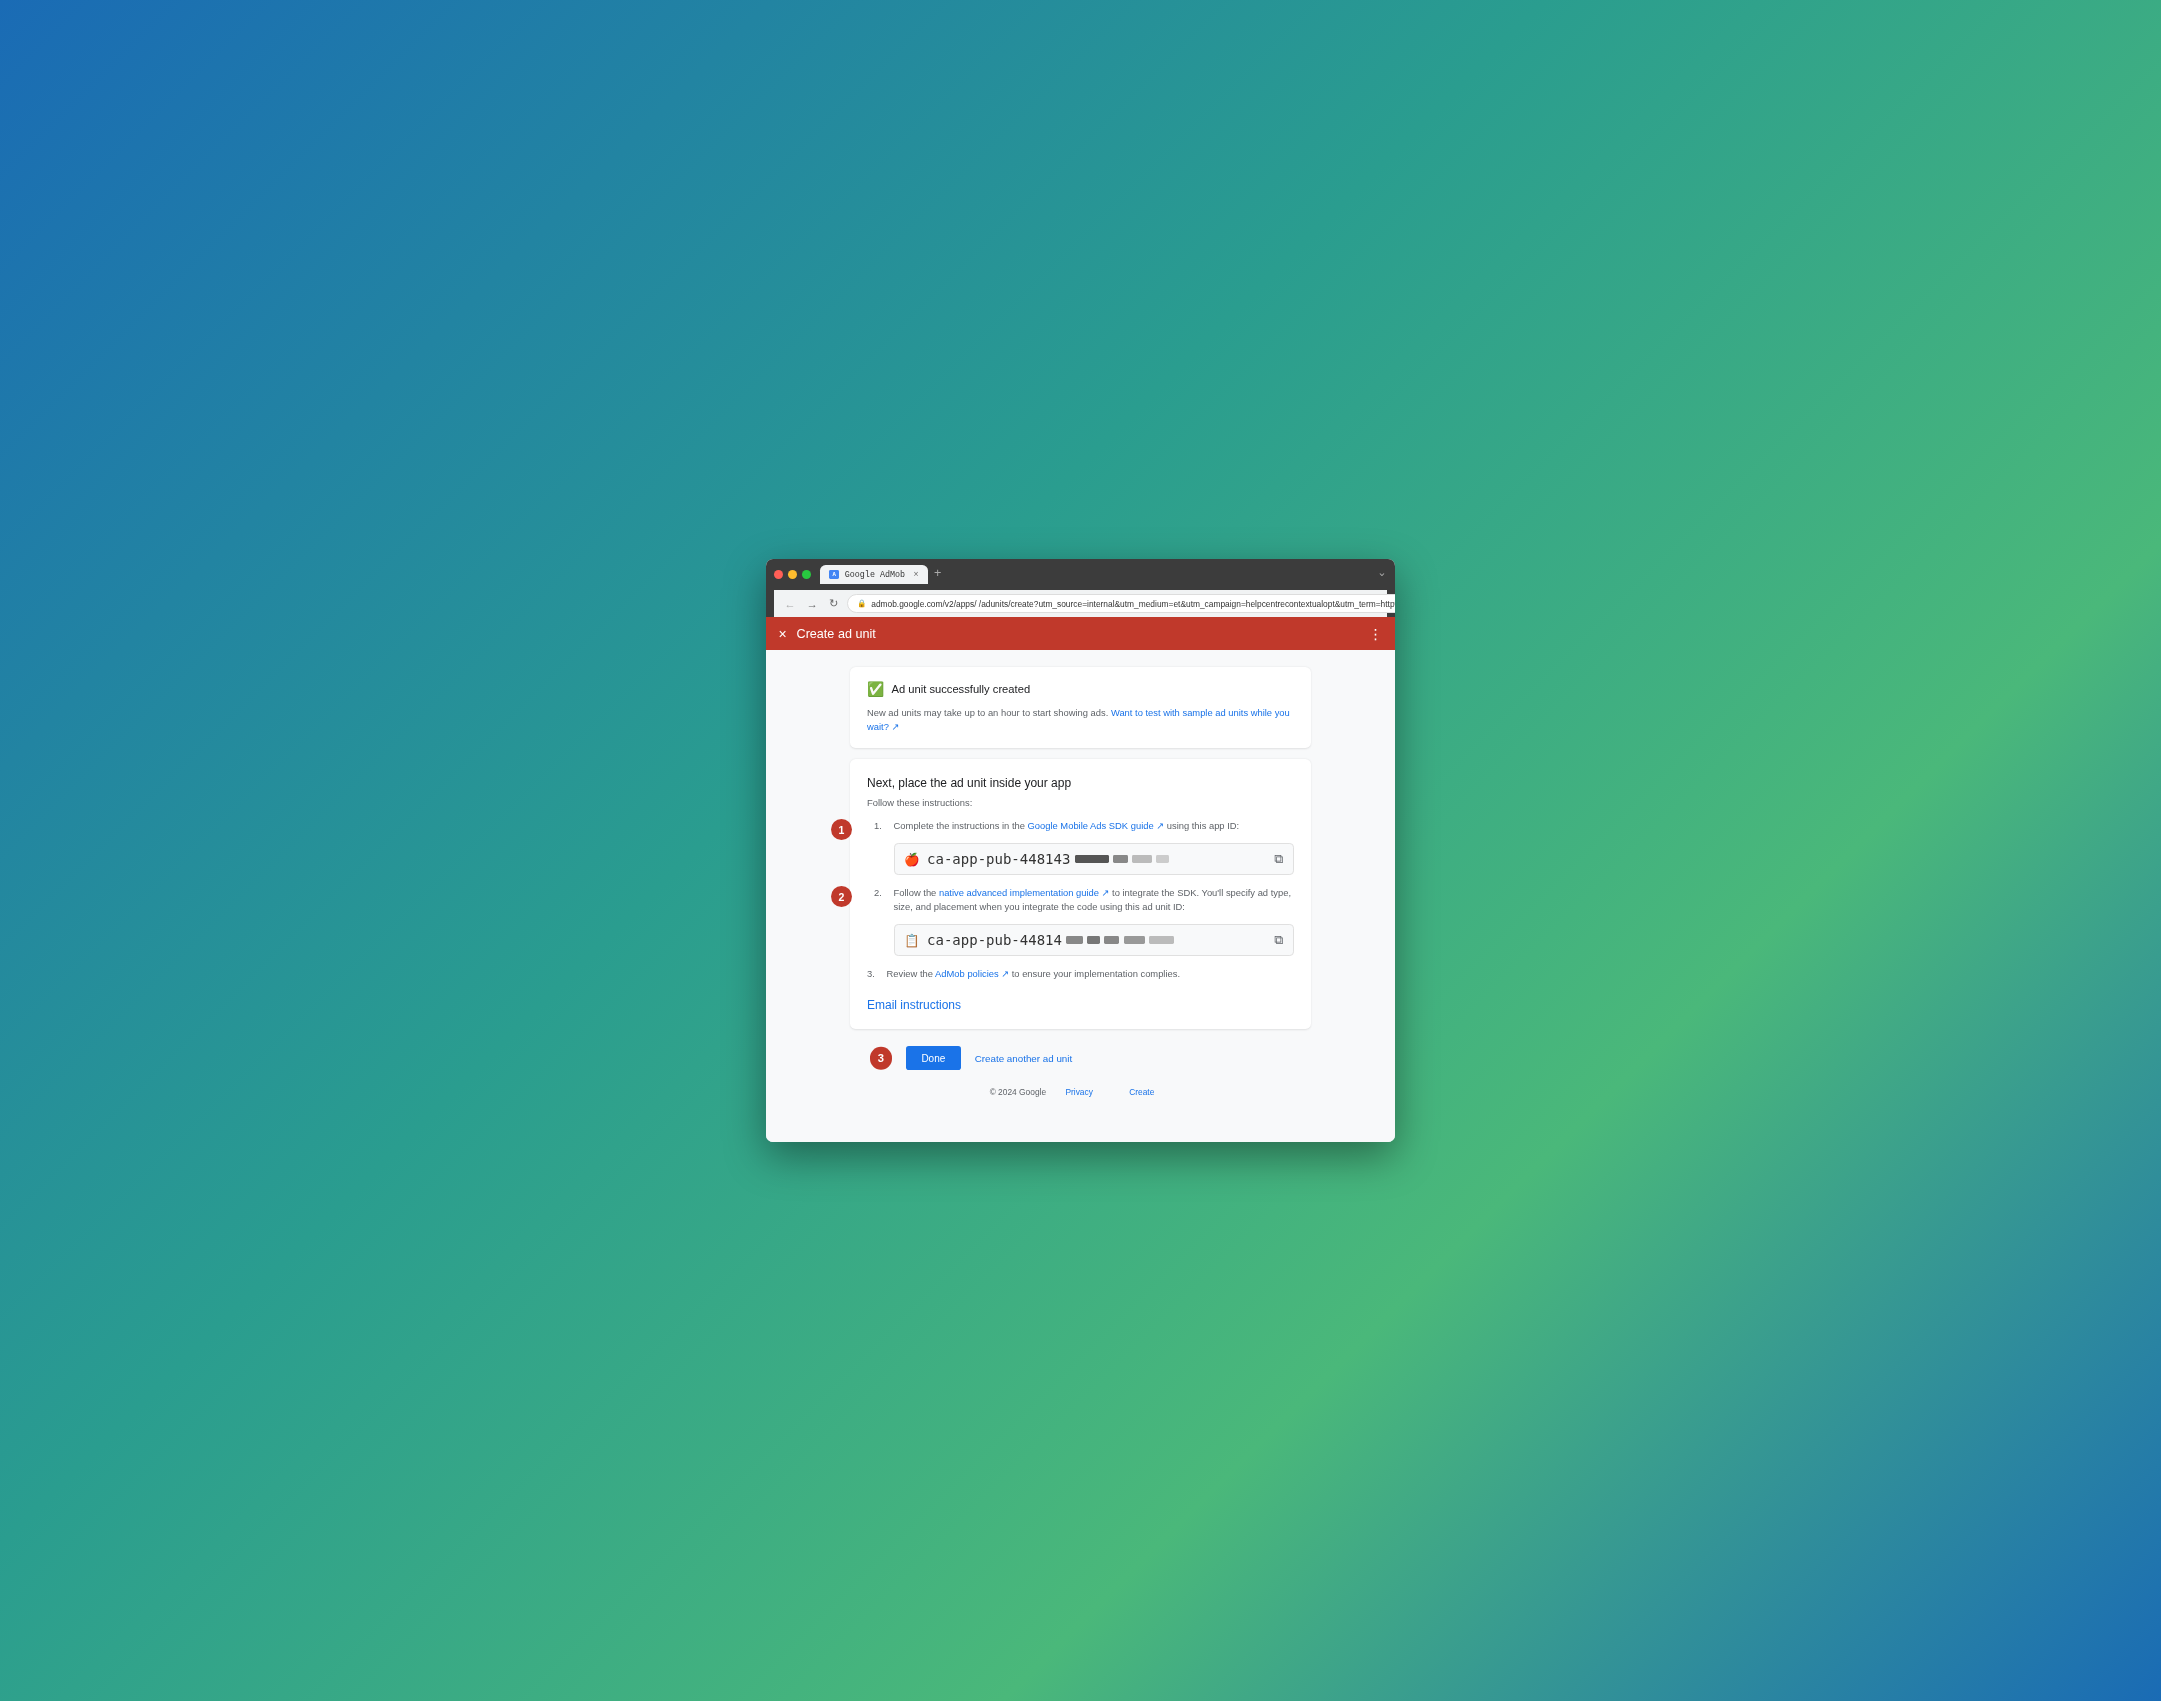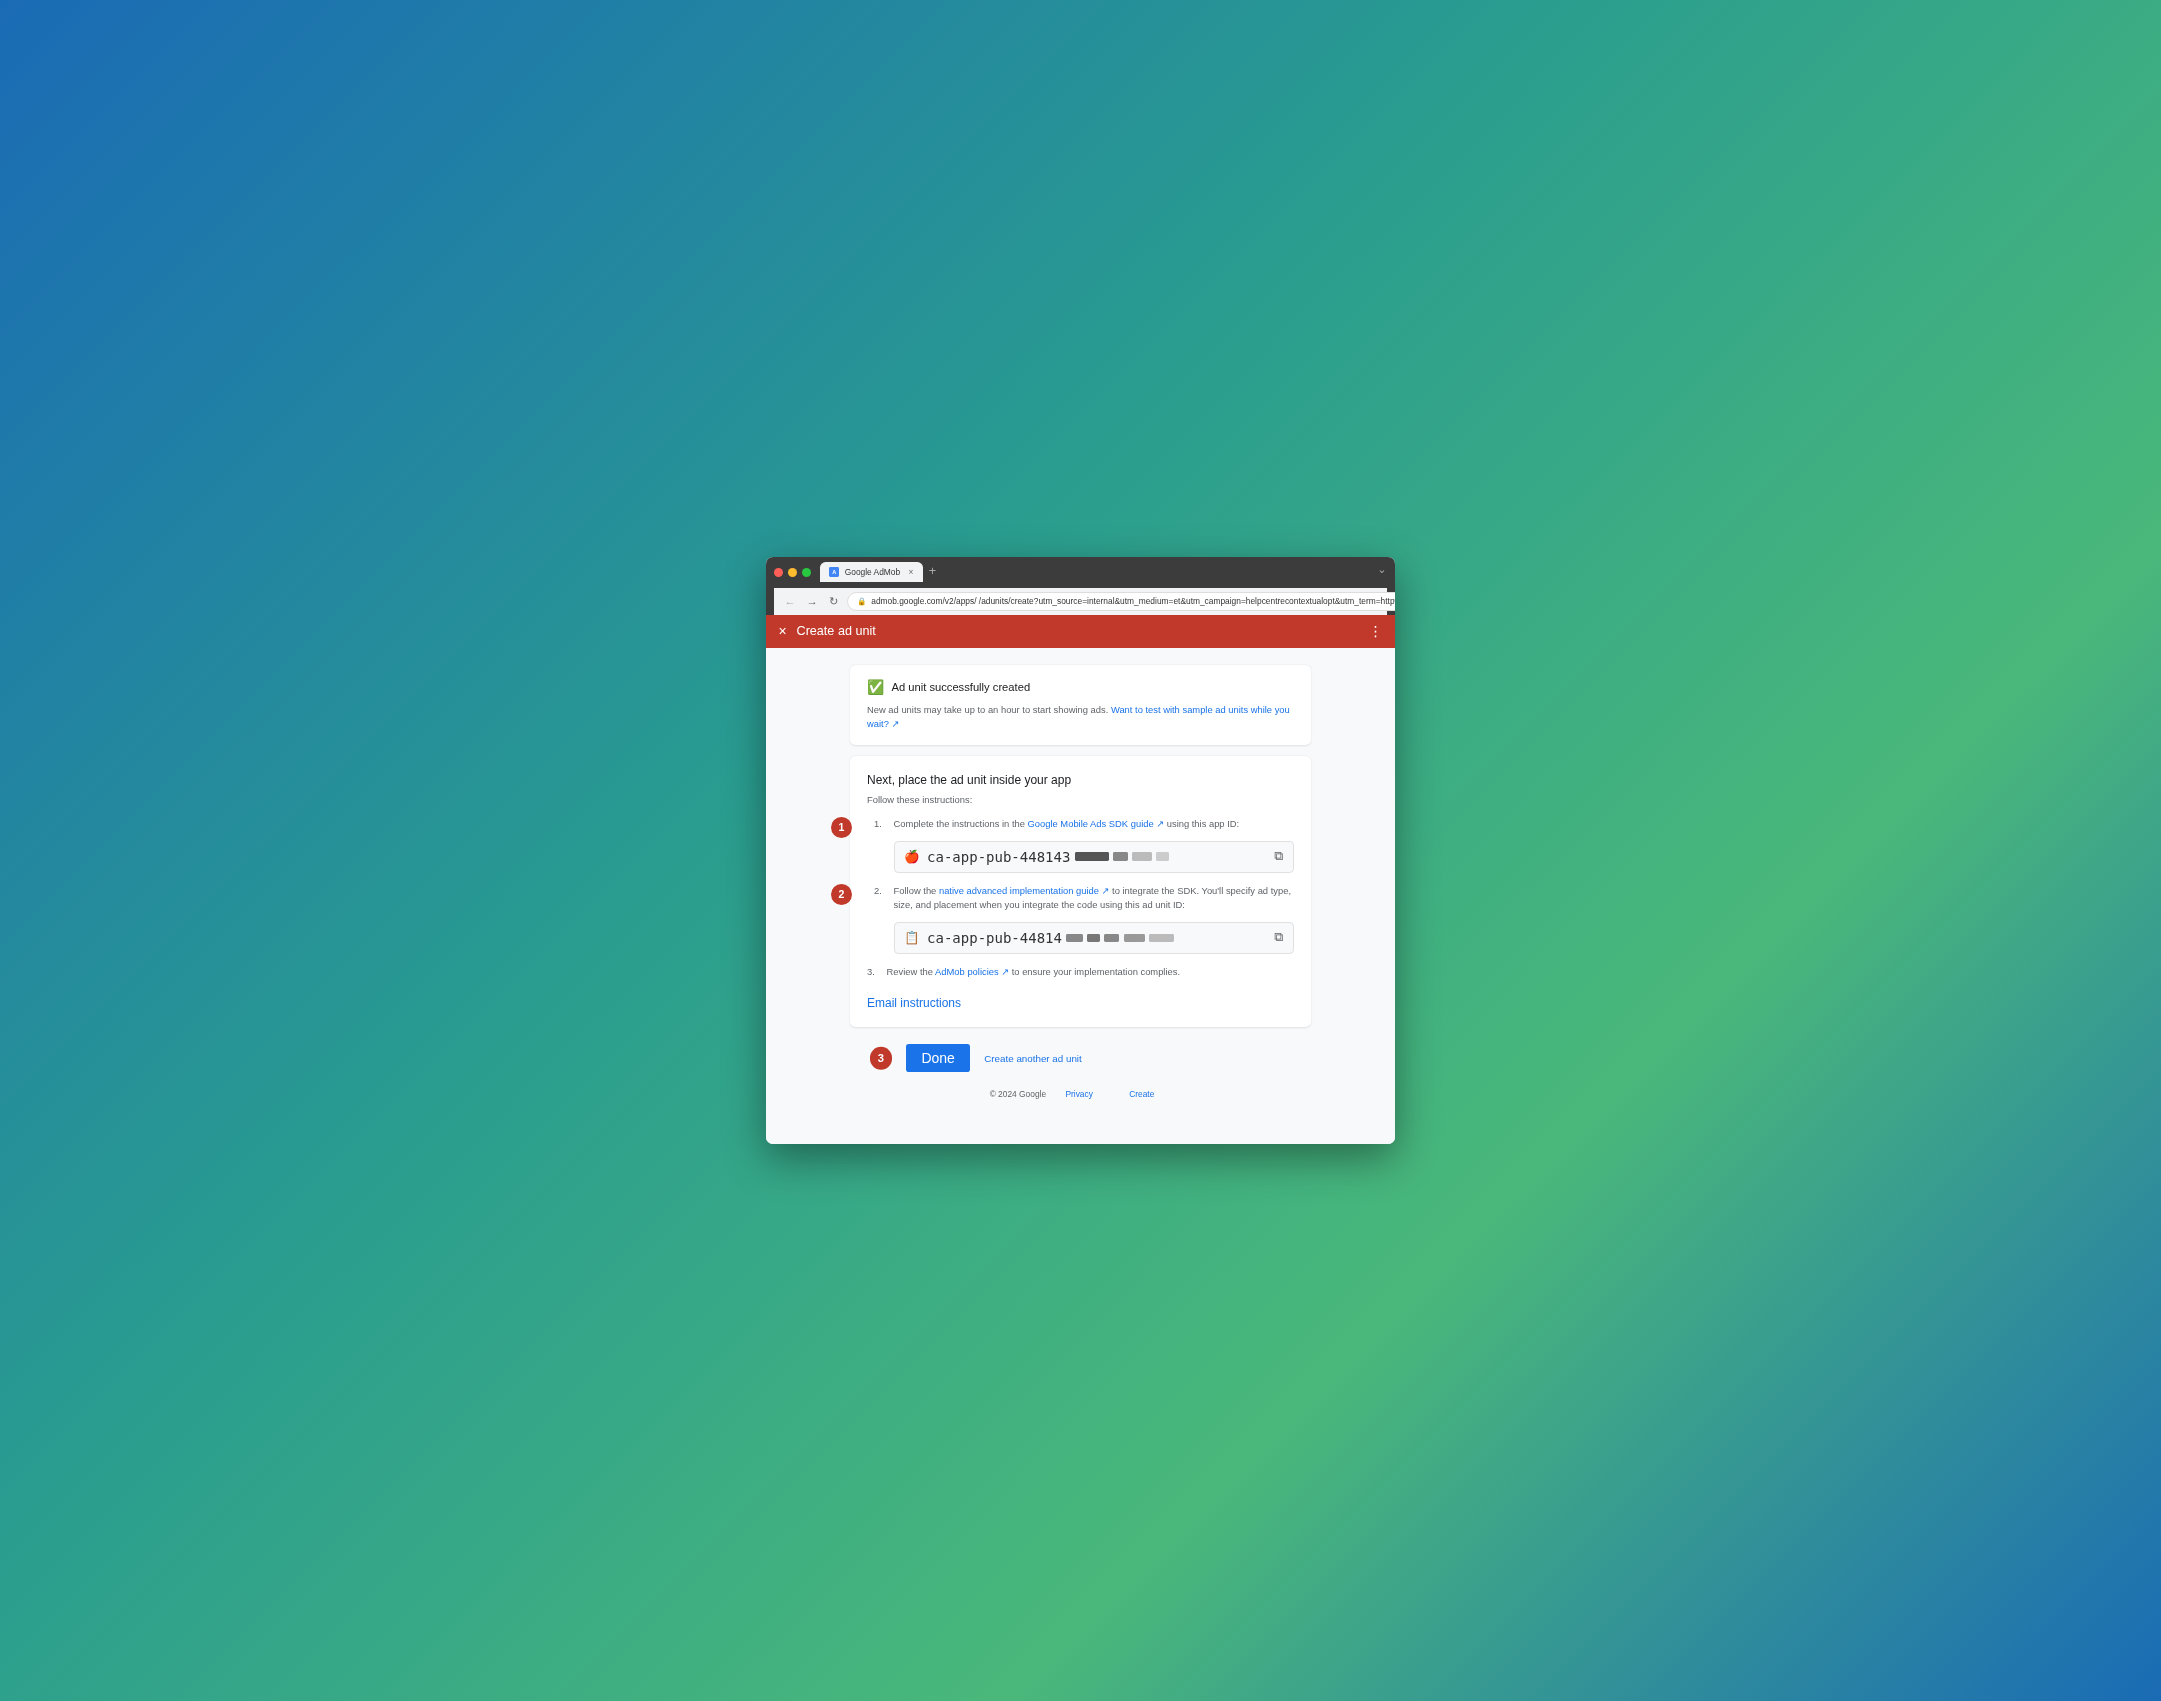--- a/index.html
+++ b/index.html
@@ -61,20 +61,21 @@
     .browser-tab {
       display: flex;
       align-items: center;
       background: #f1f3f4;
       border-radius: 5.6px 5.6px 0 0;
       padding: 4.9px 9.8px;
       font-size: 8.4px;
       color: #333;
       gap: 5.6px;
       max-width: 154px;
+      font-family: Liberation Mono, monospace;
     }
 
     .tab-favicon {
       width: 9.8px;
       height: 9.8px;
       background: #4285f4;
       border-radius: 1.4px;
       display: flex;
       align-items: center;
       justify-content: center;
@@ -345,21 +346,21 @@
       align-items: center;
       justify-content: center;
     }
 
     .done-btn {
       background: #1a73e8;
       color: white;
       border: none;
       border-radius: 2.8px;
       padding: 6.3px 15.4px;
-      font-size: 14px;
+      font-size: 10px;
       font-weight: 500;
       cursor: pointer;
     }
 
     .create-another-link {
       color: #1a73e8;
       text-decoration: none;
       font-size: 9.8px;
       font-weight: 500;
       cursor: pointer;

